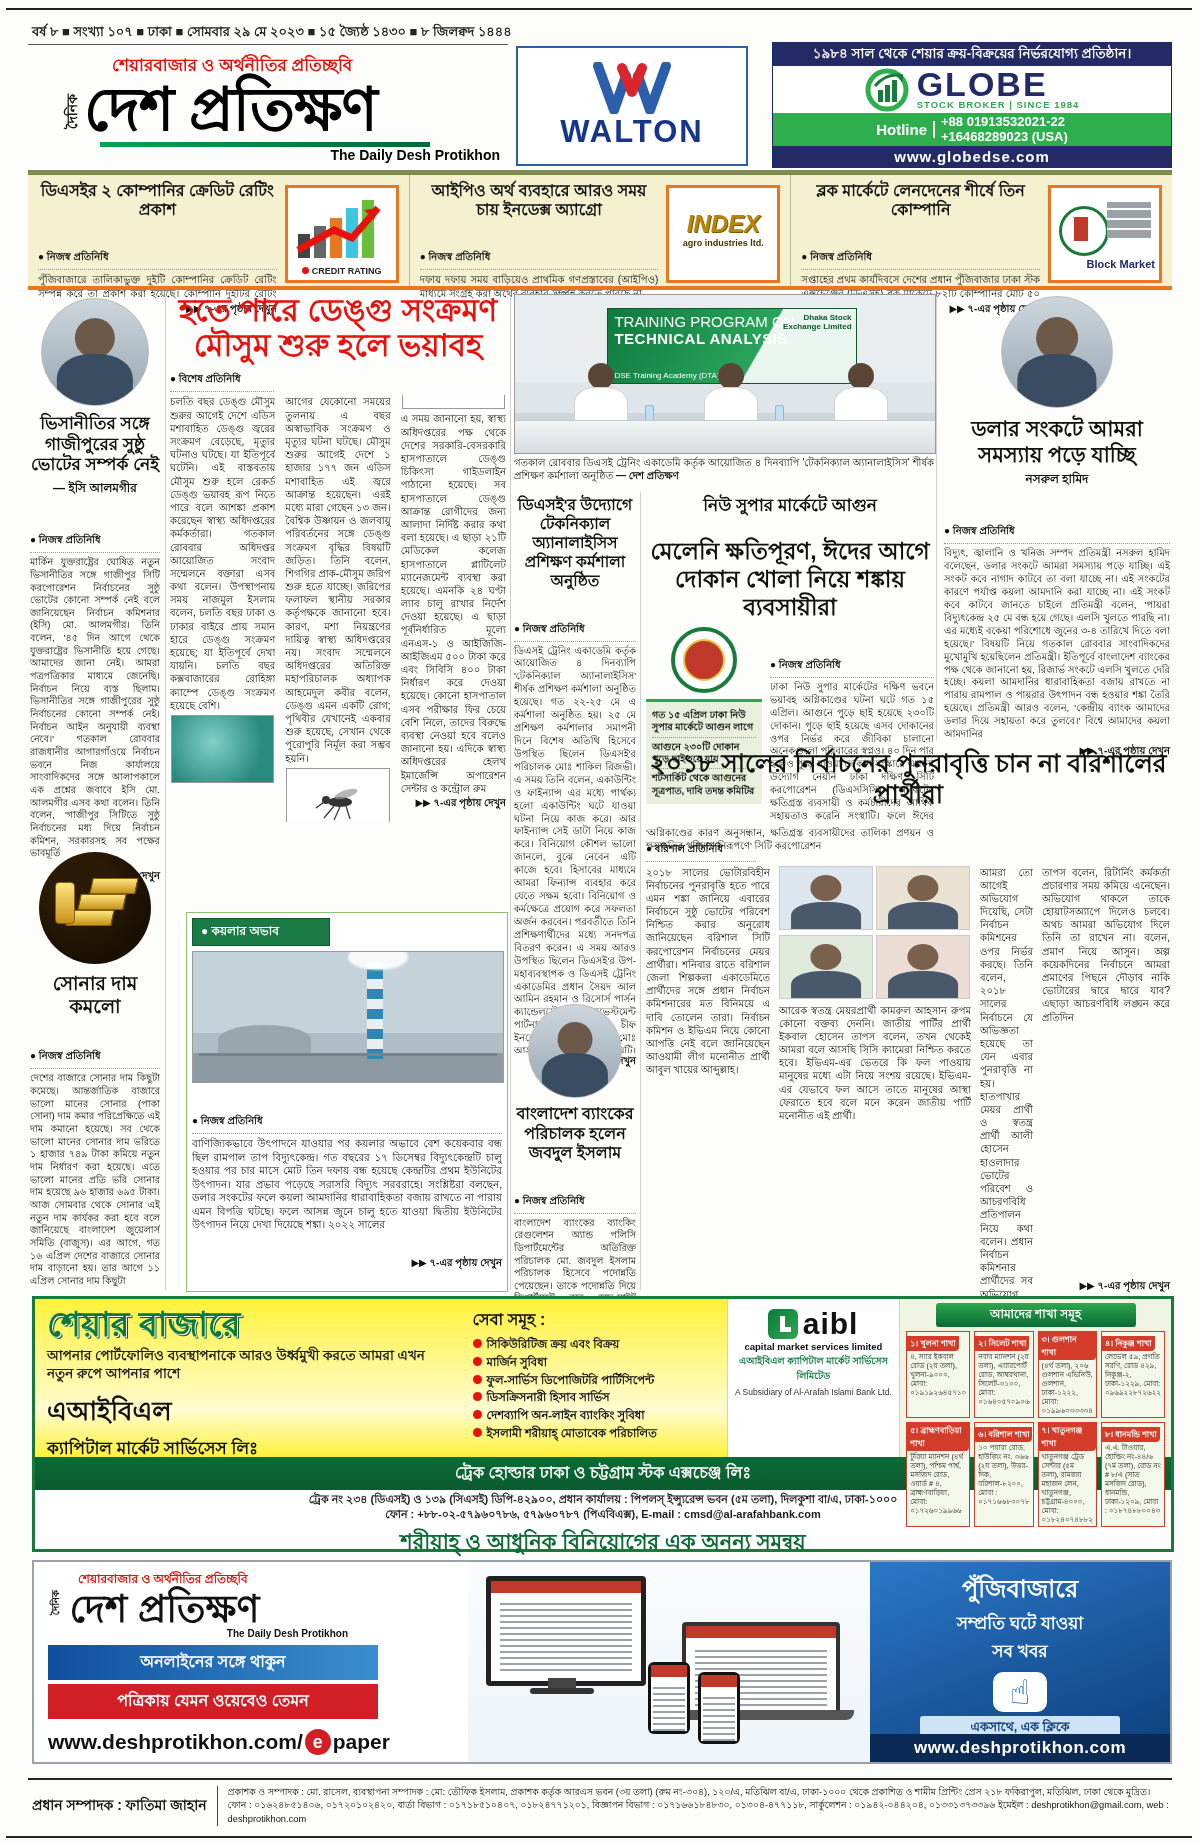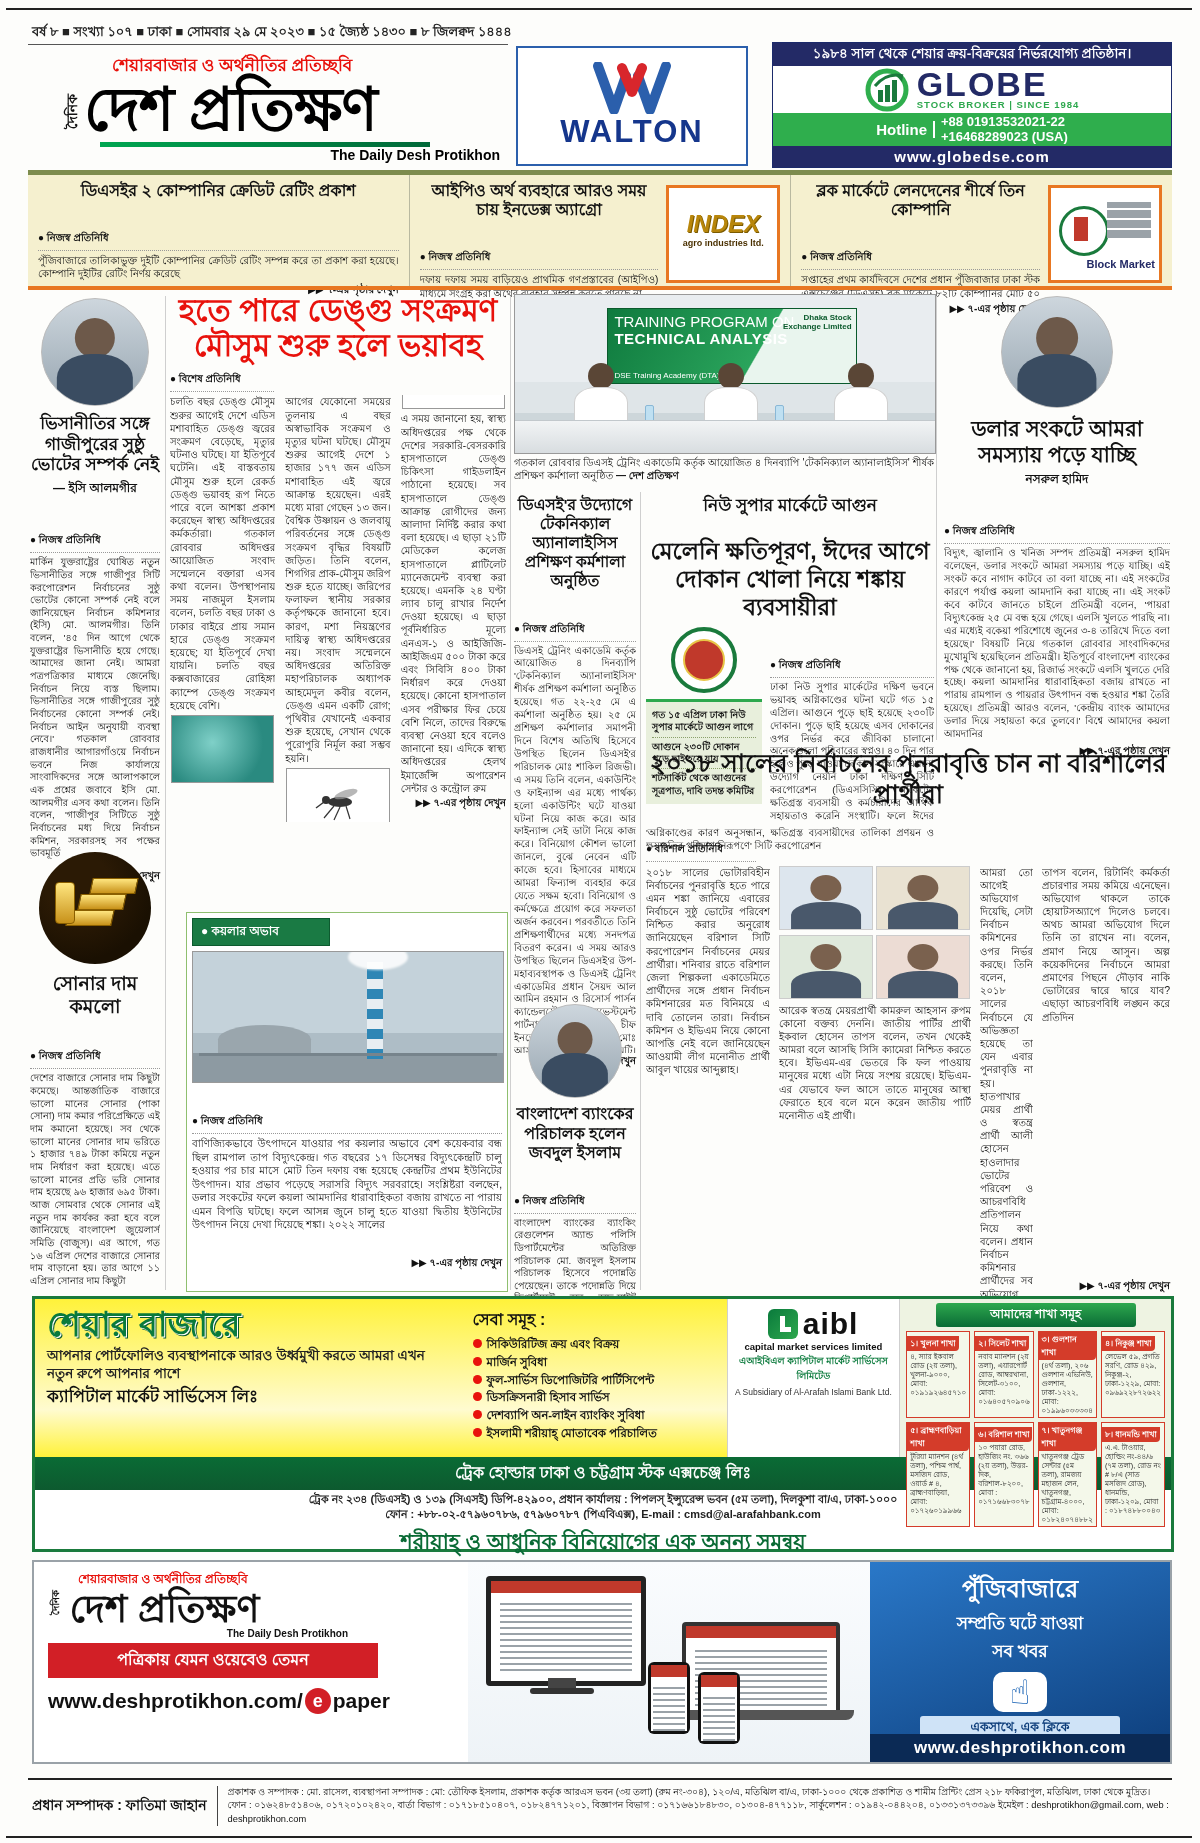--- a/index.html
+++ b/index.html
@@ -211,20 +211,34 @@
 
 <div class="abs topstrip">
   <div class="tbox">
     <div class="tbox-txt">
       <div class="tbox-hl">ডিএসইর ২ কোম্পানির ক্রেডিট রেটিং প্রকাশ</div>
       <div class="byline">● নিজস্ব প্রতিনিধি</div>
       <div class="dotted"></div>
       <div class="body-txt" style="height:28px">পুঁজিবাজারে তালিকাভুক্ত দুইটি কোম্পানির ক্রেডিট রেটিং সম্পন্ন করে তা প্রকাশ করা হয়েছে। কোম্পানি দুইটির রেটিং নির্ণয় করেছে</div>
       <div class="more">▶▶ ৭-এর পৃষ্ঠায় দেখুন</div>
     </div>
+    <div class="tbox-img">
+      <div class="bars">
+        <i style="height:24px;background:#444"></i>
+          <i style="height:32px;background:#666"></i>
+        <i style="height:40px;background:#e87722"></i>
+          <i style="height:50px;background:#3ec6e0"></i>
+        <i style="height:58px;background:#6abf3a"></i>
+      </div>
+      <svg class="arrow-up" viewBox="0 0 90 52">
+        <polyline points="4,48 40,28 58,36 84,6" fill="none" stroke="#e8120c" stroke-width="7"></polyline>
+        <path d="M84 6 l-14 2 l10 10 z" fill="#e8120c"></path>
+      </svg>
+      <div class="credit-cap">CREDIT RATING</div>
+    </div>
   </div>
   <div class="tbox">
     <div class="tbox-txt">
       <div class="tbox-hl">আইপিও অর্থ ব্যবহারে আরও সময় চায় ইনডেক্স অ্যাগ্রো</div>
       <div class="byline">● নিজস্ব প্রতিনিধি</div>
       <div class="dotted"></div>
       <div class="body-txt" style="height:28px">দফায় দফায় সময় বাড়িয়েও প্রাথমিক গণপ্রস্তাবের (আইপিও) মাধ্যমে সংগ্রহ করা অর্থের ব্যবহার সম্পন্ন করতে পারছে না</div>
       <div class="more">▶▶ ৭-এর পৃষ্ঠায় দেখুন</div>
     </div>
     <div class="tbox-img">
@@ -408,20 +422,21 @@
     </div>
   </div>
 </div>
 
 <div class="abs bigad">
   <div class="bigad-top">
     <div class="ad-yellow">
       <div>
         <div class="ad-share-t">শেয়ার বাজারে</div>
         <div class="ad-copy">আপনার পোর্টফোলিও ব্যবস্থাপনাকে আরও উর্ধ্বমুখী করতে আমরা এখন নতুন রুপে আপনার পাশে</div>
+        <div class="ad-brand">এআইবিএল</div>
         <div class="ad-brand2">ক্যাপিটাল মার্কেট সার্ভিসেস লিঃ</div>
       </div>
     </div>
     <div class="ad-services">
       <div class="st">সেবা সমূহ :</div>
       <ul style="margin:0;padding:0">
         <li>সিকিউরিটিজ ক্রয় এবং বিক্রয়</li>
         <li>মার্জিন সুবিধা</li>
         <li>ফুল-সার্ভিস ডিপোজিটরি পার্টিসিপেন্ট</li>
         <li>ডিসক্রিসনারী হিসাব সার্ভিস</li>
@@ -481,20 +496,21 @@
   </div>
   <div class="tagline-strip">শরীয়াহ্ ও আধুনিক বিনিয়োগের এক অনন্য সমন্বয়</div>
 </div>
 
 <div class="abs banner">
   <div class="bn-left">
     <div class="bn-tagline">শেয়ারবাজার ও অর্থনীতির প্রতিচ্ছবি</div>
     <div><span class="bn-daily">দৈনিক</span>
          <span class="bn-title">দেশ প্রতিক্ষণ</span></div>
     <div class="bn-sub">The Daily Desh Protikhon</div>
+    <div class="bn-blue">অনলাইনের সঙ্গে থাকুন</div>
     <div class="bn-red">পত্রিকায় যেমন ওয়েবেও তেমন</div>
     <div class="bn-url">
       <span>www.deshprotikhon.com/</span>
       <span class="e-circle">e</span>
       <span>paper</span>
     </div>
   </div>
   <div class="bn-devices">
     <div class="monitor">
         <div class="screen"></div>

